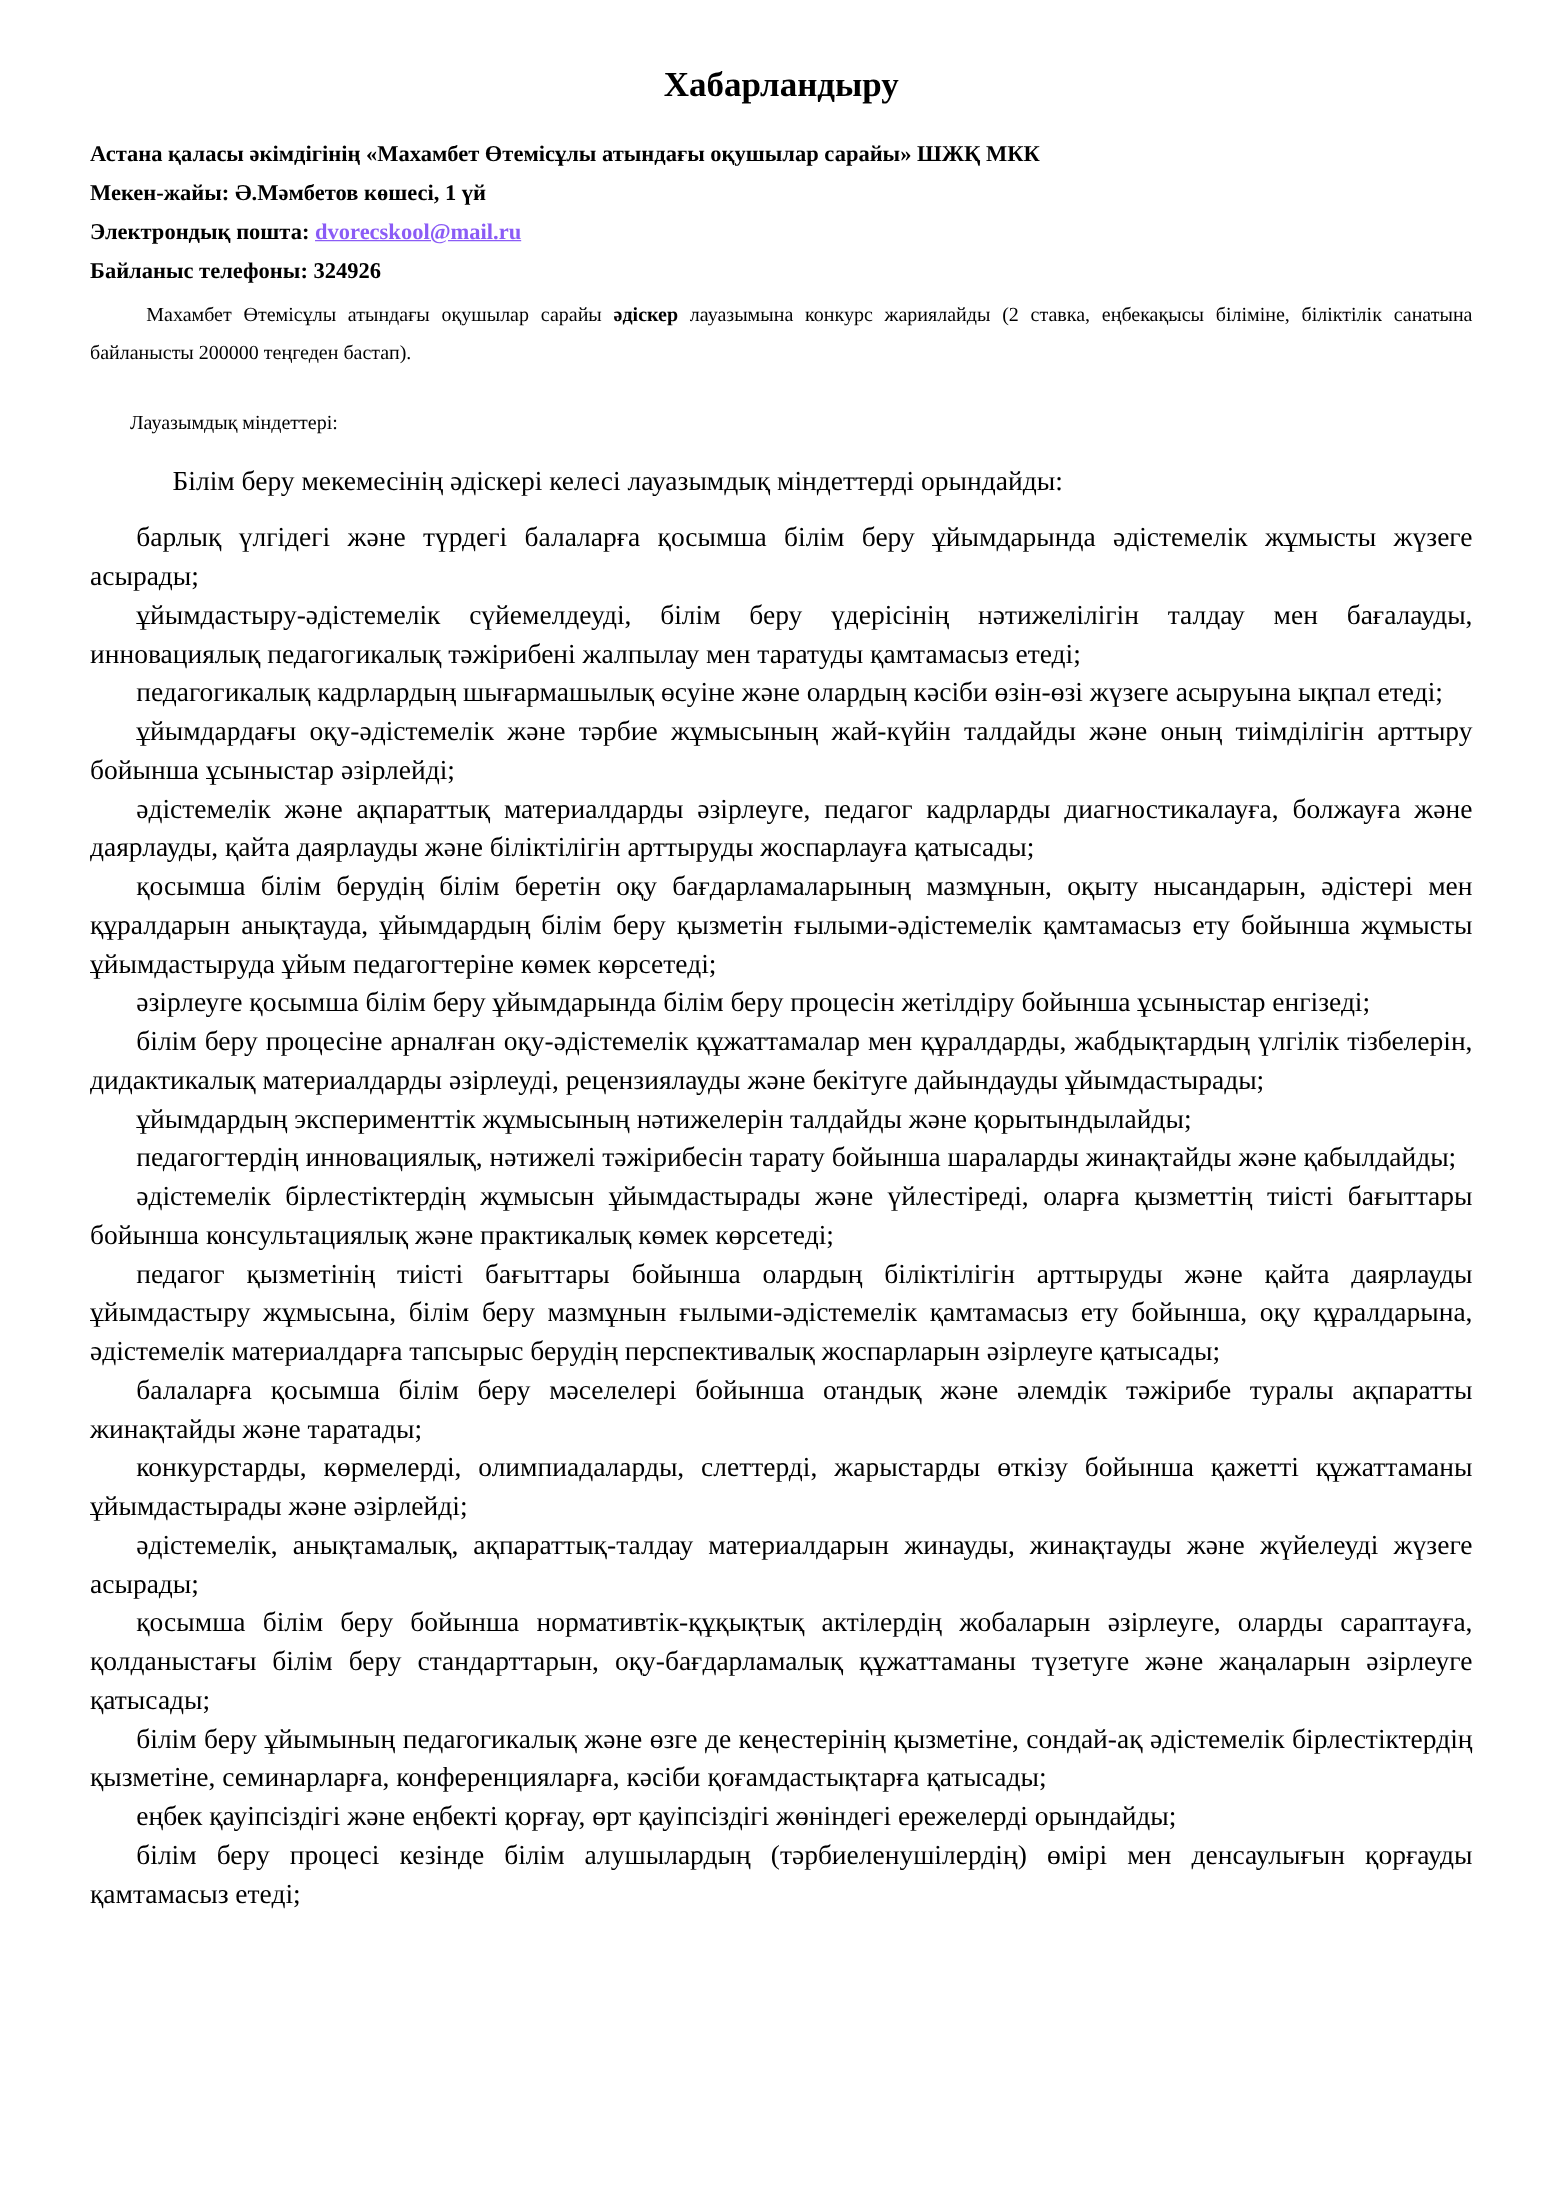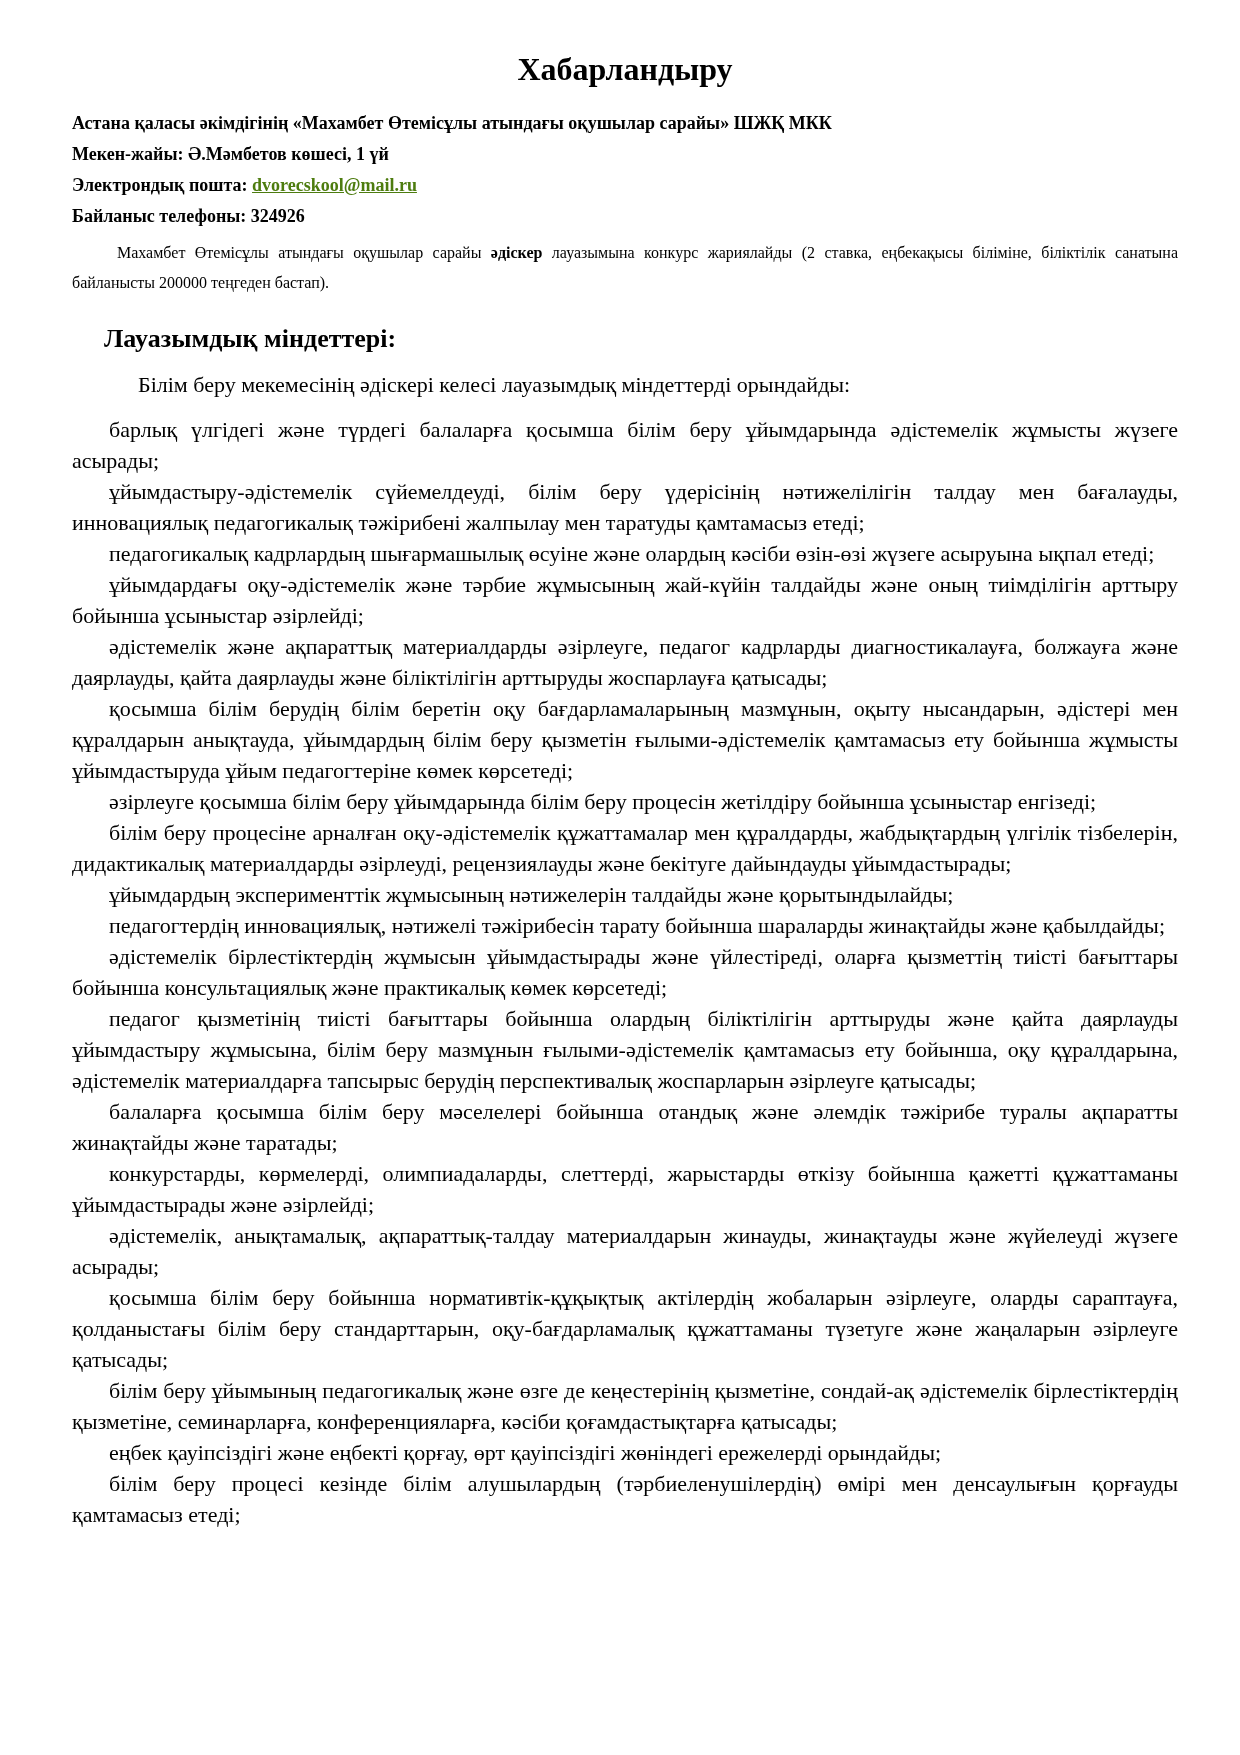--- a/index.html
+++ b/index.html
@@ -16,21 +16,21 @@
   }
   .page {
     box-sizing: border-box;
     width: 1240px;
     min-height: 1755px;
     padding: 50px 62px 40px 72px;
     overflow: hidden;
   }
   .title {
     margin: 0 0 20px 0;
-    font-size: 32px;
+    font-size: 28px;
     line-height: 38px;
     font-weight: 700;
     text-align: center;
   }
   .doc-header {
     font-size: 18px;
     line-height: 31px;
     font-weight: bold;
   }
   .doc-header p { margin: 0; }
@@ -42,23 +42,23 @@
     margin: 6px 0 0 0;
     font-size: 16px;
     line-height: 30px;
     text-align: justify;
     text-indent: 45px;
   }
   .intro .bold-word { font-weight: 700; }
   .section-heading {
     margin: 26px 0 0 0;
     padding-left: 32px;
-    font-size: 26px;
+    font-size: 16px;
     line-height: 30px;
-    font-weight: 700;
+    font-weight: 400;
   }
   .lead {
     margin: 16px 0 0 0;
     font-size: 22px;
     line-height: 30px;
     text-indent: 66px;
     text-align: justify;
   }
   .duties {
     margin-top: 14px;
@@ -74,21 +74,21 @@
 </head>
 <body>
 
 <div class="page">
 
   <h1 class="title">Хабарландыру</h1>
 
   <div class="doc-header">
     <p>Астана қаласы әкімдігінің «Махамбет Өтемісұлы атындағы оқушылар сарайы» ШЖҚ МКК</p>
     <p>Мекен-жайы: Ә.Мәмбетов көшесі, 1 үй</p>
-    <p><span>Электрондық пошта: </span><a class="email-link" style="color: #4d7c0f;">dvorecskool@mail.ru</a></p>
+    <p><span>Электрондық пошта: </span><a class="email-link" style="color: #8b5cf6;">dvorecskool@mail.ru</a></p>
     <p>Байланыс телефоны: 324926</p>
   </div>
 
   <p class="intro"><span>Махамбет Өтемісұлы атындағы оқушылар сарайы </span><span class="bold-word">әдіскер</span><span> лауазымына конкурс жариялайды (2 ставка, еңбекақысы біліміне, біліктілік санатына байланысты 200000 теңгеден бастап).</span></p>
 
   <p class="section-heading">Лауазымдық міндеттері:</p>
 
   <p class="lead">Білім беру мекемесінің әдіскері келесі лауазымдық міндеттерді орындайды:</p>
 
   <div class="duties">

